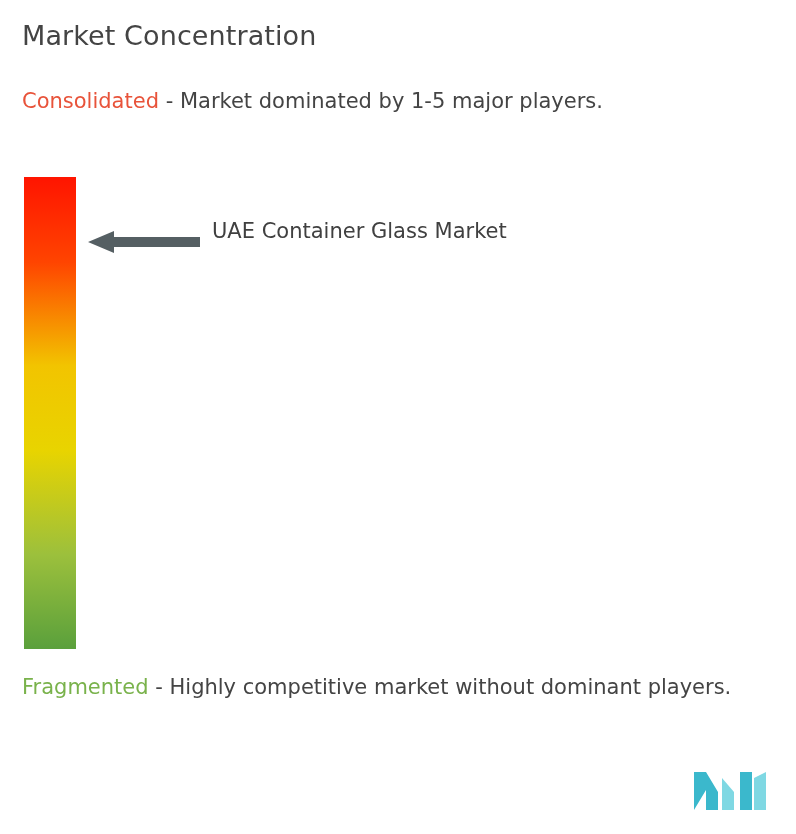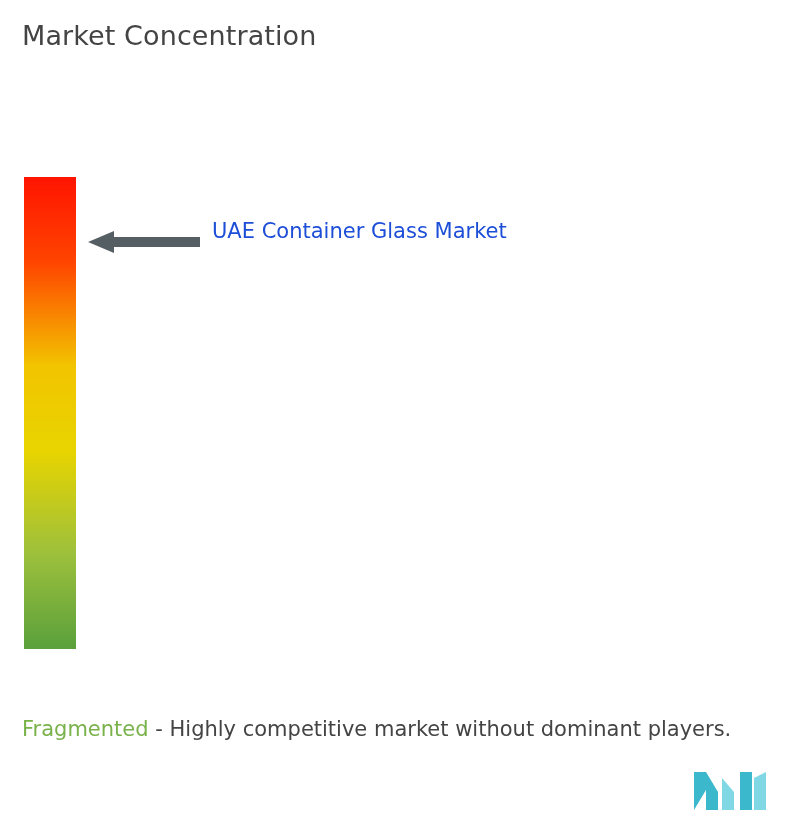--- a/index.html
+++ b/index.html
@@ -37,21 +37,21 @@
     font-size: 21px;
     line-height: 31px;
     color: #444444;
   }
   .top-legend .kw {
     color: #e8533a;
   }
   .bottom-legend {
     position: absolute;
     left: 22px;
-    top: 714px;
+    top: 672px;
     width: 760px;
     font-size: 21px;
     line-height: 31px;
     color: #444444;
   }
   .bottom-legend .kw {
     color: #79b24b;
   }
   .gradient-bar {
     position: absolute;
@@ -67,21 +67,21 @@
     width: 112px;
     height: 22px;
   }
   .callout {
     position: absolute;
     left: 212px;
     top: 215px;
     width: 400px;
     font-size: 21px;
     line-height: 33px;
-    color: #1d4ed8;
+    color: #404040;
   }
   .source {
     position: absolute;
     left: 22px;
     top: 781px;
     font-size: 20px;
     color: #8a8a8a;
     white-space: nowrap;
   }
   .logo {
@@ -92,20 +92,24 @@
     height: 44px;
   }
 </style>
 </head>
 <body>
 
 <div class="page">
 
   <div class="title">Market Concentration</div>
 
+  <div class="top-legend">
+    <span class="kw">Consolidated</span>
+    <span>- Market dominated by 1-5 major players.</span>
+  </div>
 
   <div class="gradient-bar">
     <svg width="52" height="472" viewBox="0 0 52 472" xmlns="http://www.w3.org/2000/svg">
       <defs>
         <linearGradient id="concgrad" x1="0" y1="0" x2="0" y2="1">
           <stop offset="0%" stop-color="#ff1400"></stop>
           <stop offset="18%" stop-color="#ff4400"></stop>
           <stop offset="40%" stop-color="#f2c400"></stop>
           <stop offset="58%" stop-color="#e8d400"></stop>
           <stop offset="80%" stop-color="#9cc03c"></stop>

